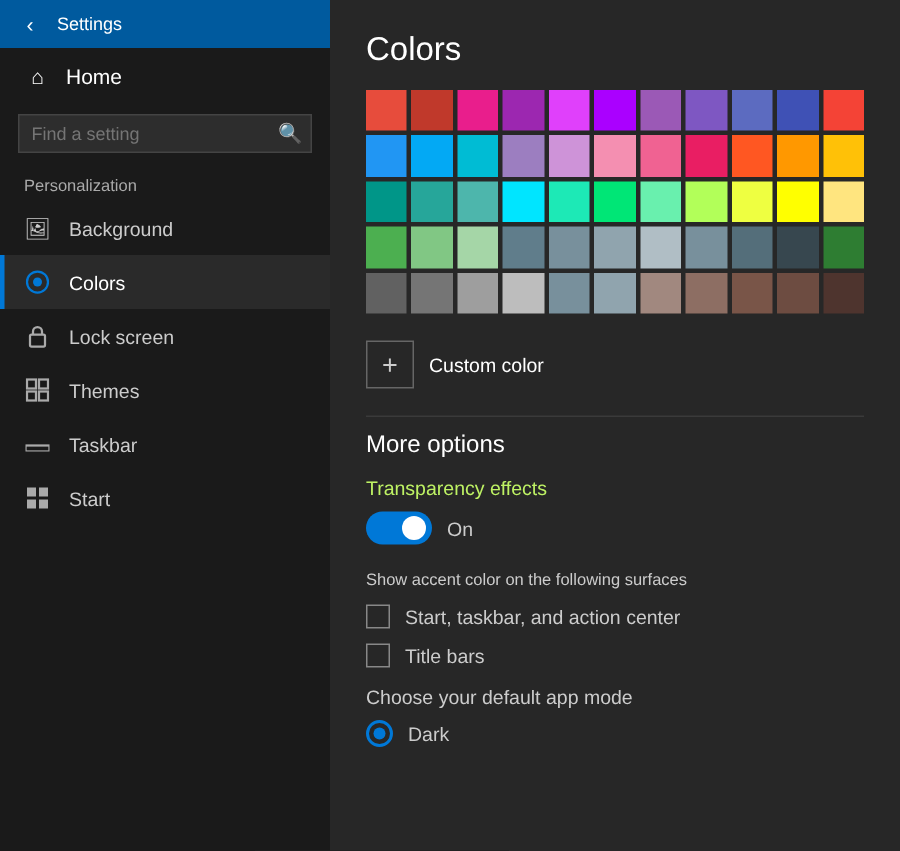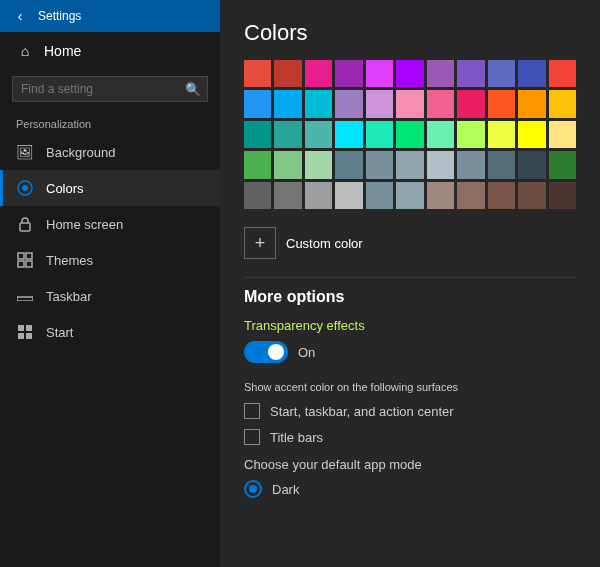--- a/index.html
+++ b/index.html
@@ -181,21 +181,21 @@
       border: 1px solid #666;
       display: flex;
       align-items: center;
       justify-content: center;
       font-size: 18px;
       color: #ccc;
     }
 
     .section-title {
       font-size: 16px;
-      font-weight: 700;
+      font-weight: 400;
       margin-bottom: 12px;
       color: #ffffff;
     }
 
     .option-label {
       font-size: 13px;
       color: #bef264;
       margin-bottom: 8px;
     }
 
@@ -351,21 +351,21 @@
     <span>Colors</span>
   </div>
 
   <div class="nav-item">
     <div class="nav-icon">
       <svg width="14" height="16" viewBox="0 0 14 16">
         <rect x="2" y="7" width="10" height="8" rx="1" fill="none" stroke="#aaa" stroke-width="1.5"></rect>
         <path d="M4 7V5a3 3 0 016 0v2" fill="none" stroke="#aaa" stroke-width="1.5"></path>
       </svg>
     </div>
-    <span>Home screen</span>
+    <span>Lock screen</span>
   </div>
 
   <div class="nav-item">
     <div class="nav-icon">
       <svg width="16" height="16" viewBox="0 0 16 16">
         <rect x="1" y="1" width="6" height="6" fill="none" stroke="#aaa" stroke-width="1.5"></rect>
         <rect x="9" y="1" width="6" height="6" fill="none" stroke="#aaa" stroke-width="1.5"></rect>
         <rect x="1" y="9" width="6" height="6" fill="none" stroke="#aaa" stroke-width="1.5"></rect>
         <rect x="9" y="9" width="6" height="6" fill="none" stroke="#aaa" stroke-width="1.5"></rect>
       </svg>

